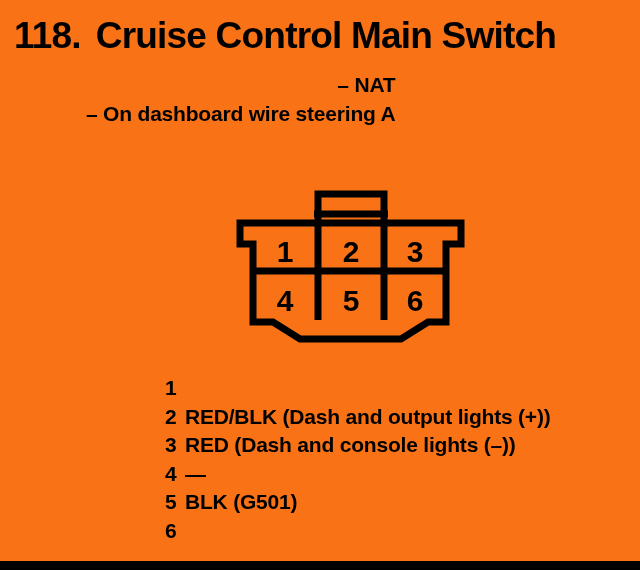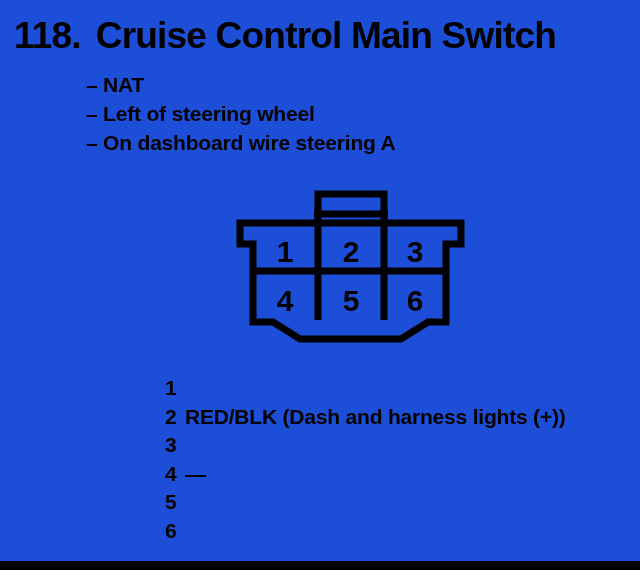--- a/index.html
+++ b/index.html
@@ -4,21 +4,21 @@
 <style>
   html, body {
     margin: 0;
     padding: 0;
     background: #ffffff;
   }
   .page {
     position: relative;
     width: 640px;
     height: 570px;
-    background: #1d4ed8;
+    background: #f97316;
     color: #000000;
     font-family: "Liberation Sans", sans-serif;
     overflow: hidden;
   }
   .title-row {
     position: absolute;
     left: 14px;
     top: 17px;
     display: flex;
     gap: 15px;
@@ -30,20 +30,21 @@
   }
   .bullets {
     position: absolute;
     left: 86px;
     top: 70px;
     font-size: 21px;
     font-weight: 700;
     letter-spacing: -0.2px;
     line-height: 29px;
     white-space: nowrap;
+    text-align: right;
   }
   .connector-svg {
     position: absolute;
     left: 0;
     top: 0;
     width: 640px;
     height: 570px;
   }
   .connector-svg .stroke {
     fill: none;
@@ -89,21 +90,20 @@
 
 <div class="page">
 
   <div class="title-row">
     <span>118.</span>
     <span>Cruise Control Main Switch</span>
   </div>
 
   <div class="bullets">
     <div>– NAT</div>
-    <div>– Left of steering wheel</div>
     <div>– On dashboard wire steering A</div>
   </div>
 
   <svg class="connector-svg" viewBox="0 0 640 570" xmlns="http://www.w3.org/2000/svg">
 
     <path class="stroke" d="M 318,223 L 318,194 L 384,194 L 384,223"></path>
     <path class="stroke" d="M 314,214 L 388,214"></path>
 
     <path class="stroke" d="M 240,223 L 461,223 L 461,244 L 446,244 L 446,322 L 428,322 L 401,339 L 300,339 L 273,322 L 253,322 L 253,244 L 240,244 Z"></path>
 
@@ -118,31 +118,33 @@
     <text x="351" y="311">5</text>
     <text x="415" y="311">6</text>
   </svg>
 
   <div class="pin-list">
     <div class="pin-row">
       <span class="num">1</span>
     </div>
     <div class="pin-row">
       <span class="num">2</span>
-      <span class="desc">RED/BLK (Dash and harness lights (+))</span>
+      <span class="desc">RED/BLK (Dash and output lights (+))</span>
     </div>
     <div class="pin-row">
       <span class="num">3</span>
+      <span class="desc">RED (Dash and console lights (–))</span>
     </div>
     <div class="pin-row">
       <span class="num">4</span>
       <span class="desc">—</span>
     </div>
     <div class="pin-row">
       <span class="num">5</span>
+      <span class="desc">BLK (G501)</span>
     </div>
     <div class="pin-row">
       <span class="num">6</span>
     </div>
   </div>
 
   <div class="bottom-bar"></div>
 
 </div>
 

